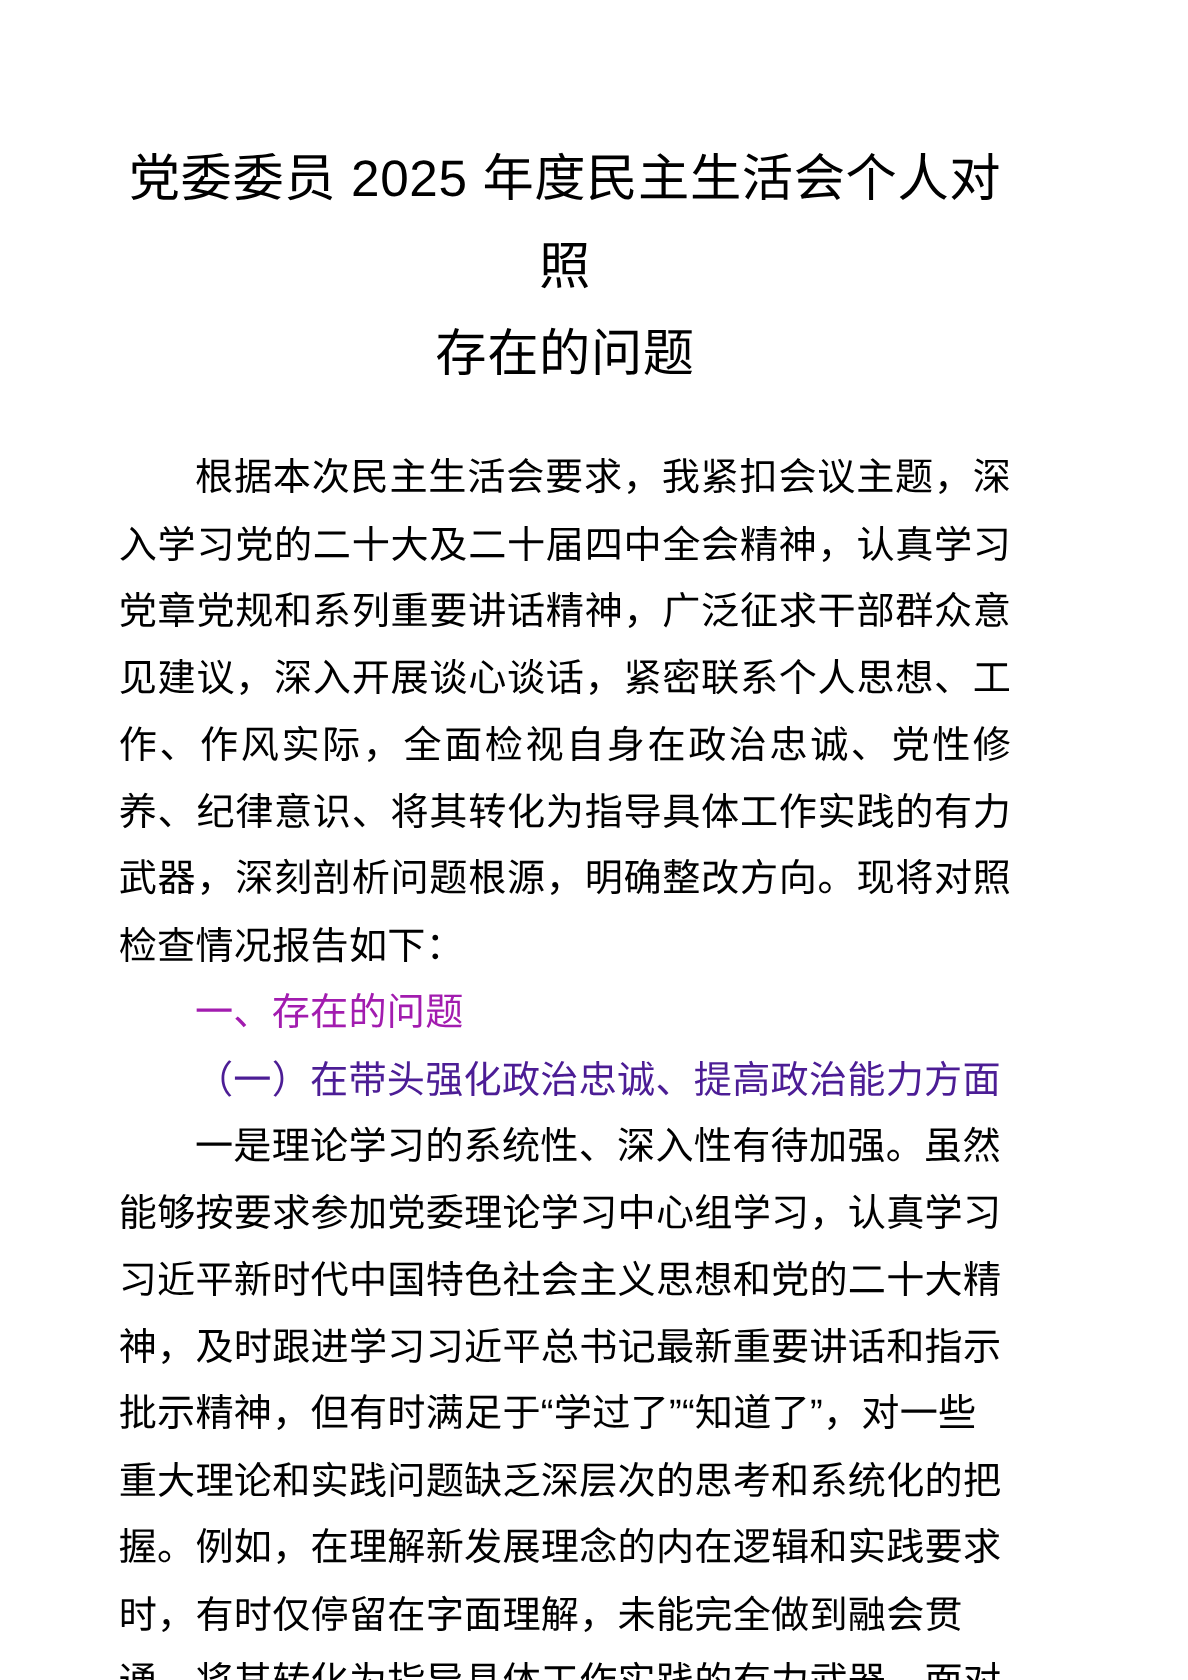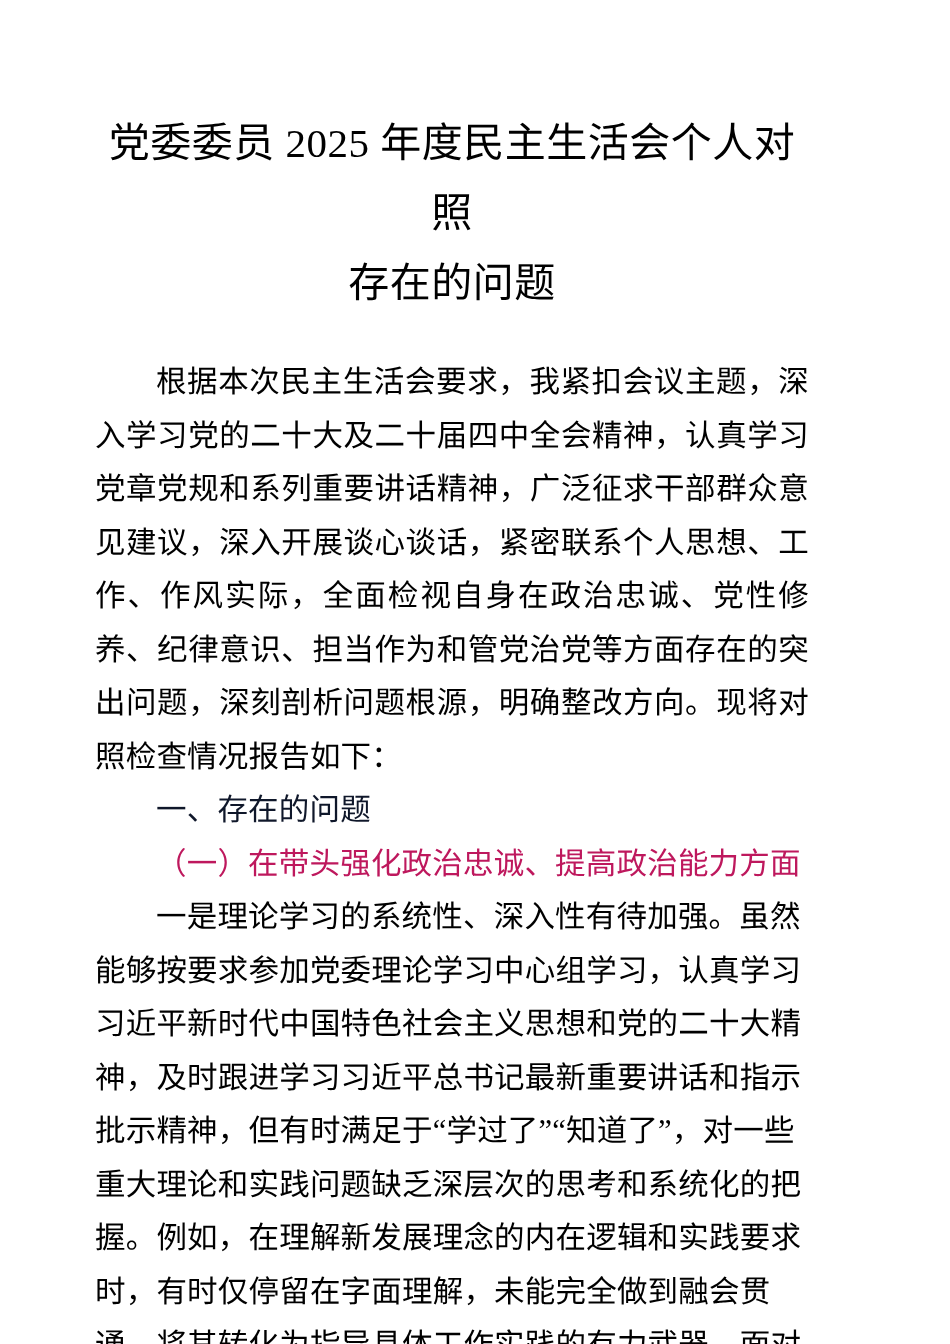--- a/index.html
+++ b/index.html
@@ -9,21 +9,21 @@
     background: #ffffff;
   }
 
   .page {
     position: relative;
     width: 950px;
     height: 1344px;
     background: #ffffff;
     box-sizing: border-box;
     overflow: hidden;
-    font-family: Liberation Serif, serif;
+    font-family: Liberation Sans, sans-serif;
     color: #000000;
   }
 
   .doc-body {
     position: absolute;
     left: 95px;
     top: 0;
     width: 714px;
   }
 
@@ -62,51 +62,51 @@
   }
 
   .heading {
     margin: 0;
     font-size: 30.5px;
     line-height: 53.5px;
     text-align: left;
     text-indent: 61px;
     font-weight: 400;
     letter-spacing: 0.2px;
-    color: #0f172a;
+    color: #a21caf;
   }
 
   .heading-sub {
     margin: 0;
     font-size: 30.5px;
     line-height: 53.5px;
     text-align: left;
     text-indent: 61px;
     font-weight: 400;
     letter-spacing: 0.2px;
-    color: #be185d;
+    color: #4c1d95;
   }
 
   
   .para.clipped {
     text-align: left;
   }
 </style>
 </head>
 <body>
 
 <div class="page">
   <div class="doc-body">
 
     <h1 class="doc-title">
       <span class="title-line">党委委员 2025 年度民主生活会个人对照</span>
       <span class="title-line">存在的问题</span>
     </h1>
 
-    <p class="para first-para">根据本次民主生活会要求，我紧扣会议主题，深入学习党的二十大及二十届四中全会精神，认真学习党章党规和系列重要讲话精神，广泛征求干部群众意见建议，深入开展谈心谈话，紧密联系个人思想、工作、作风实际，全面检视自身在政治忠诚、党性修养、纪律意识、担当作为和管党治党等方面存在的突出问题，深刻剖析问题根源，明确整改方向。现将对照检查情况报告如下：</p>
+    <p class="para first-para">根据本次民主生活会要求，我紧扣会议主题，深入学习党的二十大及二十届四中全会精神，认真学习党章党规和系列重要讲话精神，广泛征求干部群众意见建议，深入开展谈心谈话，紧密联系个人思想、工作、作风实际，全面检视自身在政治忠诚、党性修养、纪律意识、将其转化为指导具体工作实践的有力武器，深刻剖析问题根源，明确整改方向。现将对照检查情况报告如下：</p>
 
     <p class="heading">一、存在的问题</p>
 
     <p class="heading-sub">（一）在带头强化政治忠诚、提高政治能力方面</p>
 
     <p class="para clipped">一是理论学习的系统性、深入性有待加强。虽然能够按要求参加党委理论学习中心组学习，认真学习习近平新时代中国特色社会主义思想和党的二十大精神，及时跟进学习习近平总书记最新重要讲话和指示批示精神，但有时满足于“学过了”“知道了”，对一些重大理论和实践问题缺乏深层次的思考和系统化的把握。例如，在理解新发展理念的内在逻辑和实践要求时，有时仅停留在字面理解，未能完全做到融会贯通，将其转化为指导具体工作实践的有力武器。面对复杂多变的基层工作局面，对如何运</p>
 
   </div>
 </div>
 

